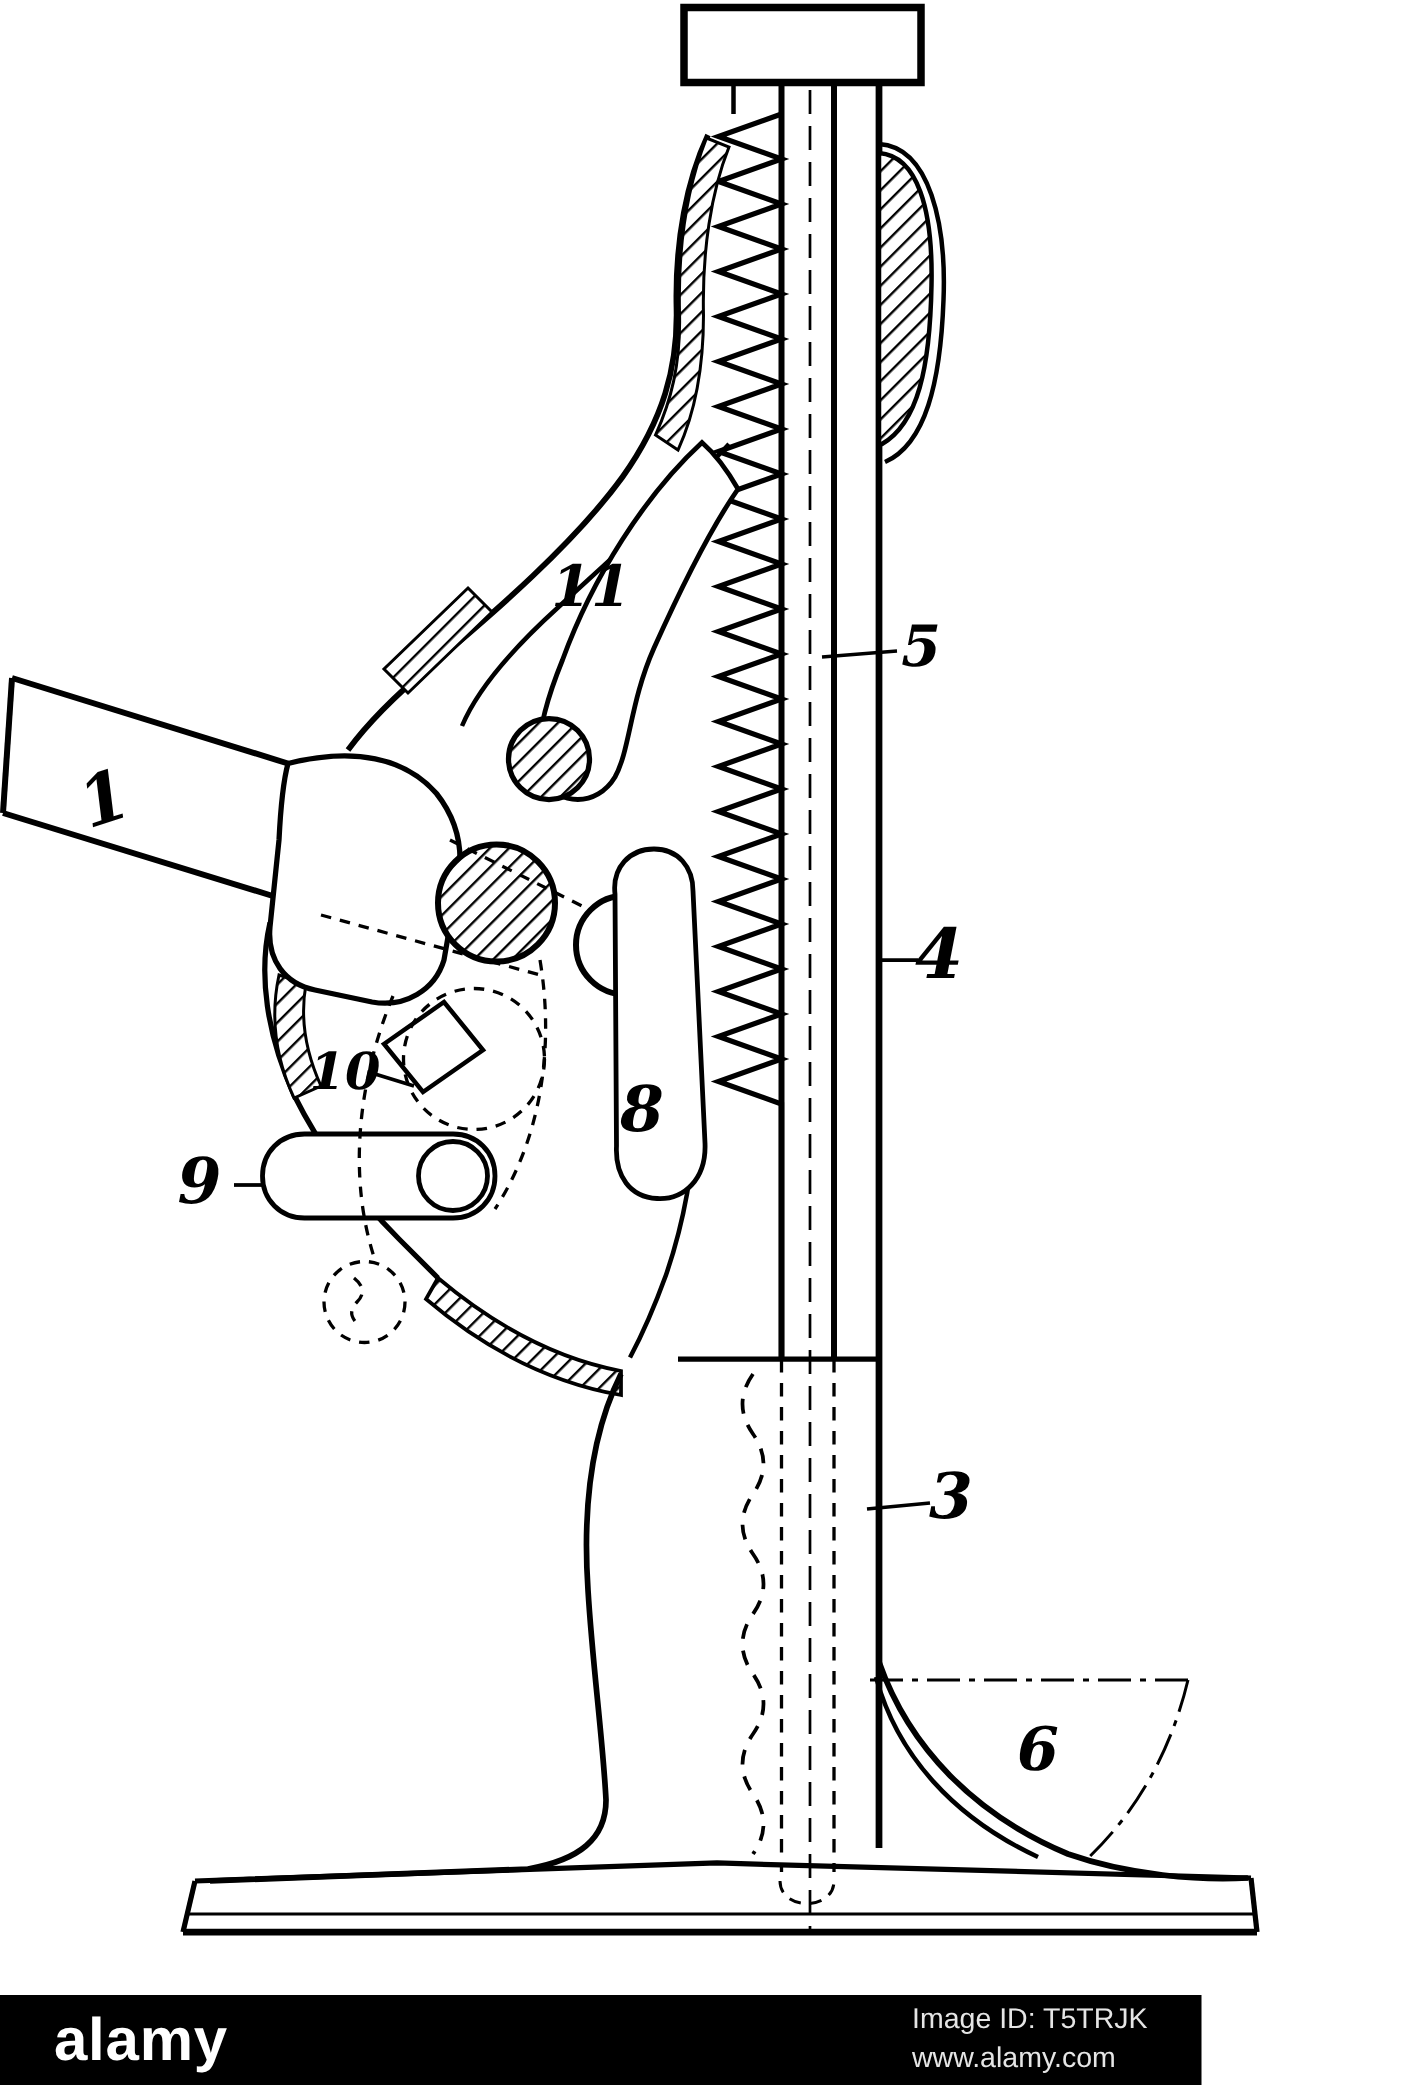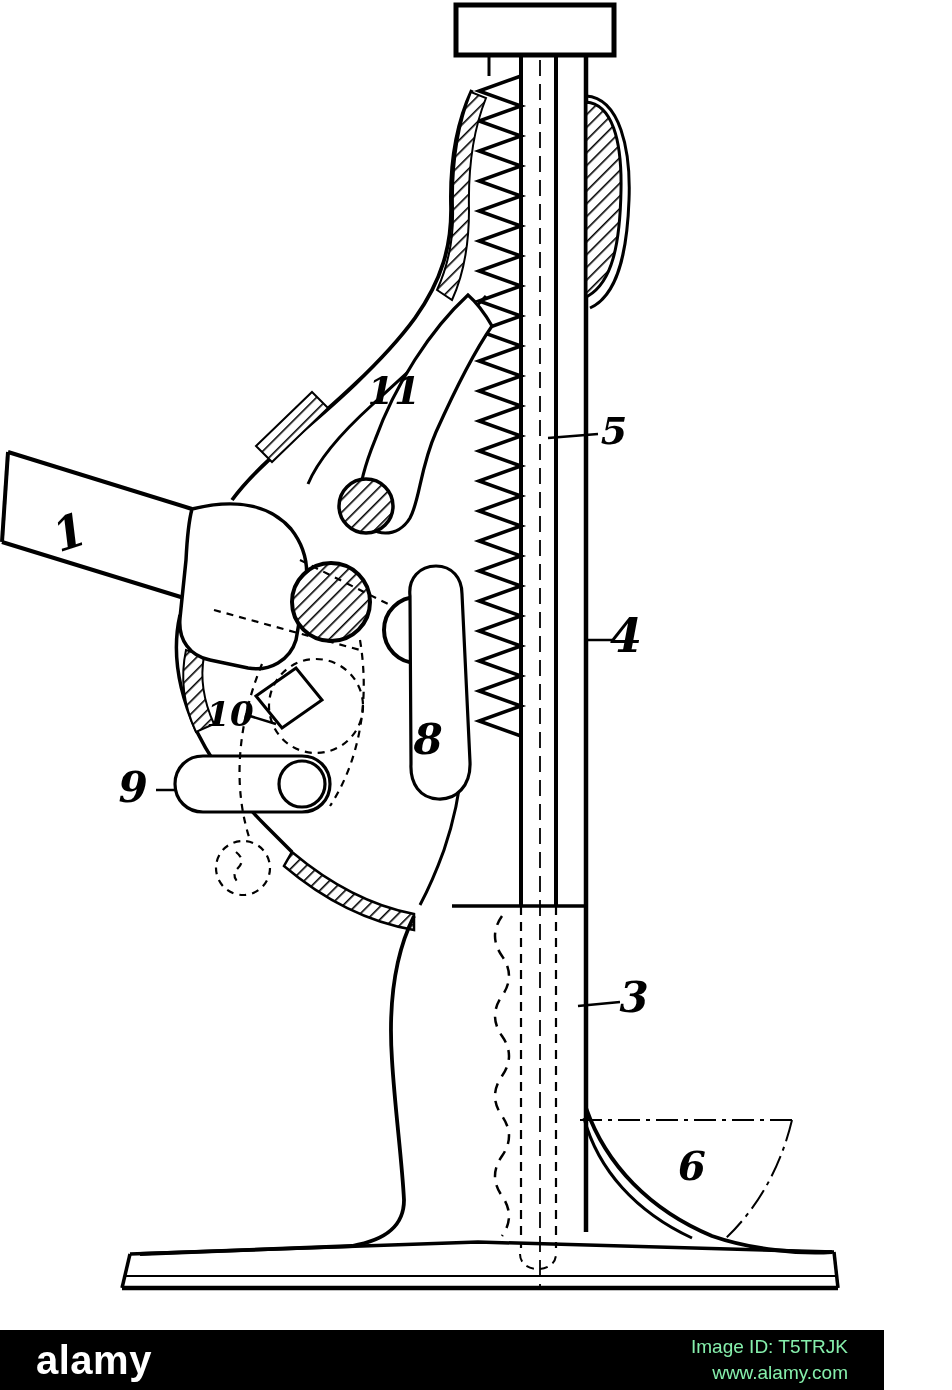--- a/index.html
+++ b/index.html
@@ -1,25 +1,25 @@
 <!DOCTYPE html>
 <html><head>
 <meta charset="utf-8">
 <style>
   html,body{margin:0;padding:0;background:#fff;}
   .stage{position:relative;width:952px;height:1390px;background:#fff;overflow:hidden;
          font-family:"DejaVu Serif",serif;}
   .drawing{position:absolute;top:0;left:0;}
   .part-label{font-family:"DejaVu Serif",serif;font-style:italic;font-weight:bold;fill:#000;}
-  .watermark-bar{position:absolute;left:0;bottom:0;width:884px;height:60px;background:#000;
+  .watermark-bar{position:absolute;left:0;bottom:0;width:801px;height:60px;background:#000;
                  display:flex;align-items:center;justify-content:space-between;
                  padding:0 36px;box-sizing:border-box;}
   .brand{color:#fff;font-family:"Liberation Sans",sans-serif;font-weight:700;
          font-size:40px;letter-spacing:.5px;line-height:1;}
-  .wm-right{color:#86efac;text-align:right;font-family:"Liberation Sans",sans-serif;
+  .wm-right{color:#e5e5e5;font-family:"Liberation Sans",sans-serif;
             font-size:19px;line-height:1.35;}
 </style>
 </head>
 <body>
 
 <div class="stage">
 
   <svg class="drawing" width="952" height="1330" viewBox="0 0 952 1330" xmlns="http://www.w3.org/2000/svg">
     <defs>
       <pattern id="hatch" patternUnits="userSpaceOnUse" width="9" height="9" patternTransform="rotate(45)">

